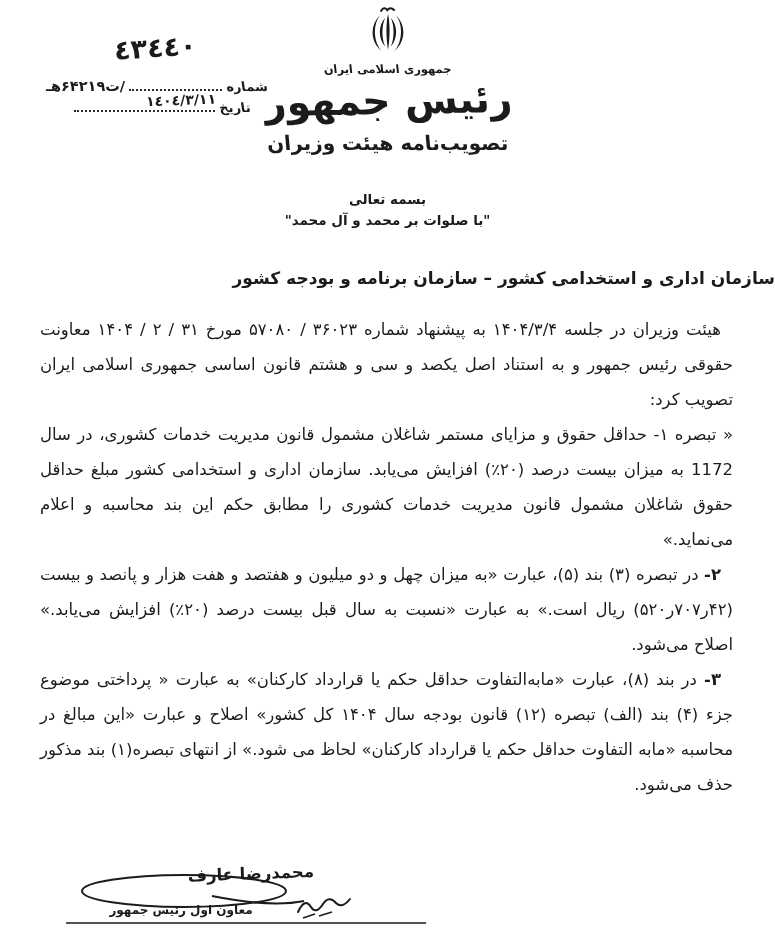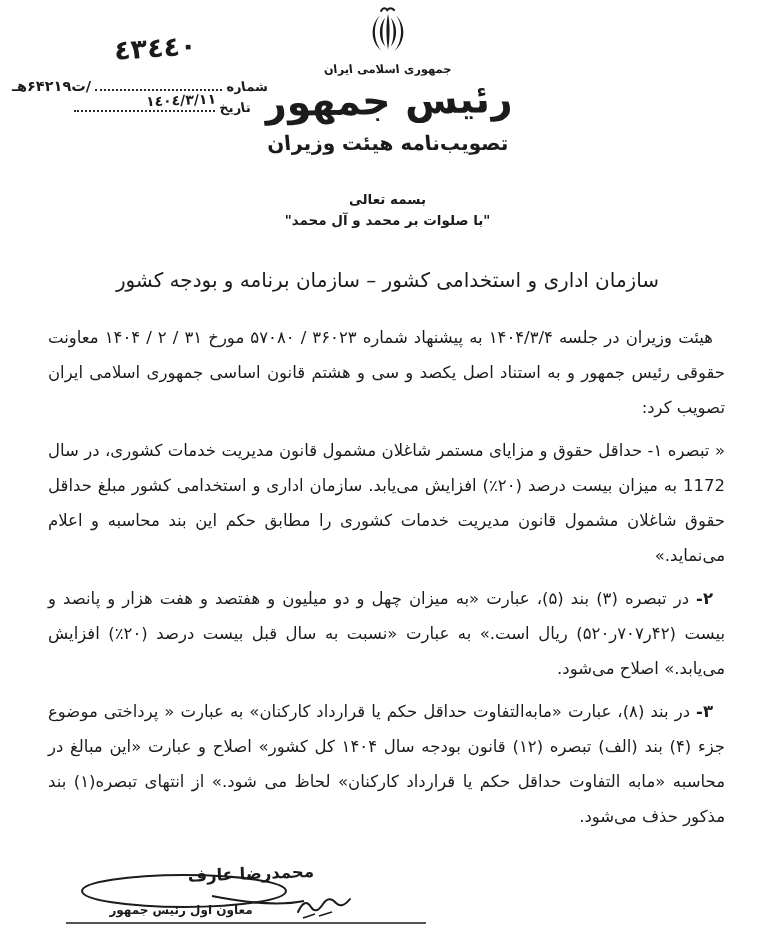--- a/index.html
+++ b/index.html
@@ -8,50 +8,50 @@
     background:#ffffff;color:#1b1b1b;overflow:hidden;
     font-family:"DejaVu Sans",sans-serif;direction:rtl;
   }
   
   .ref-block{position:absolute;top:34px;left:6px;width:262px;height:92px;direction:rtl;}
   .ref-row{position:absolute;display:flex;align-items:flex-end;direction:rtl;}
   .ref-row-number{top:44px;right:0;width:256px;}
   .ref-row-date{top:66px;right:18px;width:180px;}
   .ref-label{font-size:13px;font-weight:bold;transform:skewX(8deg);white-space:nowrap;}
   .dotted-line{flex:1;border-bottom:2px dotted #2a2a2a;margin:0 4px 3px 4px;height:10px;}
-  .ref-suffix{font-size:14.5px;font-weight:bold;white-space:nowrap;letter-spacing:1px;}
+  .ref-suffix{font-size:14.5px;font-weight:bold;white-space:nowrap;letter-spacing:1px;margin-left:34px;}
   .handwritten-number{
     position:absolute;top:-2px;right:72px;font-size:27px;font-weight:bold;
     letter-spacing:7px;transform:rotate(-4deg);white-space:nowrap;
   }
   .handwritten-date{
     position:absolute;top:58px;right:52px;font-size:14px;font-weight:bold;
     letter-spacing:2px;transform:rotate(-2deg);white-space:nowrap;
   }
   
   .letterhead{position:absolute;top:4px;left:0;right:0;text-align:center;}
   .emblem{width:46px;height:52px;display:inline-block;}
   .country{font-size:11.5px;font-weight:bold;margin-top:2px;transform:skewX(6deg);}
   .office{font-size:39px;font-weight:bold;margin-top:2px;transform:skewX(6deg) rotate(-1deg);letter-spacing:2px;}
   .doc-type{font-size:20px;font-weight:bold;margin-top:8px;transform:skewX(5deg);letter-spacing:1px;}
   
   .invocation{position:absolute;top:189px;left:0;right:0;text-align:center;line-height:21px;}
   .besmele{font-size:13.5px;font-weight:bold;text-align:center;}
   .salawat{font-size:13.5px;font-weight:bold;}
   
   .addressee{
-    position:absolute;top:268px;left:0;right:0;text-align:center;
-    font-size:20px;font-weight:normal;
+    position:absolute;top:268px;left:0;right:0;
+    font-size:17px;font-weight:bold;
   }
   
   .body{
     position:absolute;top:312px;right:42px;left:40px;
     font-size:16.5px;line-height:35px;text-align:justify;text-justify:inter-word;
   }
-  .body p{margin:8px;}
+  .body p{margin:0;}
   .p-indent-sm{text-indent:12px;}
   .p-indent-md{text-indent:26px;}
   .pfx{font-weight:bold;}
   
   .sig-block{position:absolute;top:846px;left:52px;width:382px;height:97px;}
   .sig-svg{position:absolute;top:0;left:0;width:382px;height:97px;}
   .sig-name{
     position:absolute;top:18px;left:146px;width:116px;text-align:center;
     font-size:16.5px;font-weight:bold;white-space:nowrap;transform:rotate(-2deg);
   }

